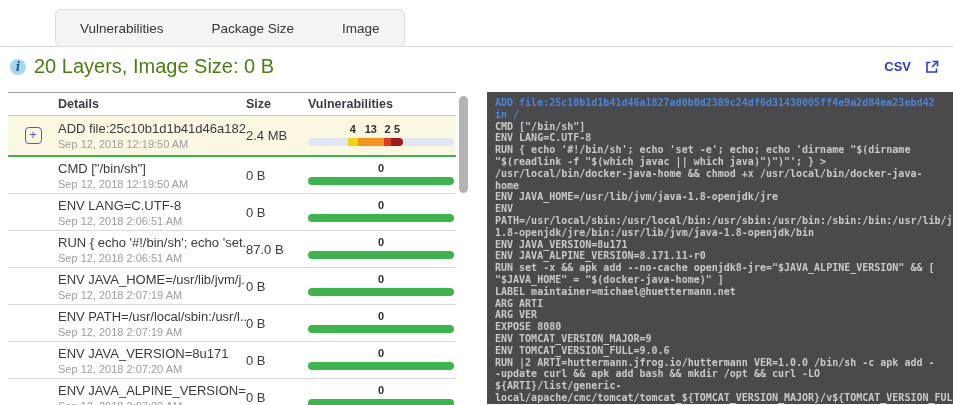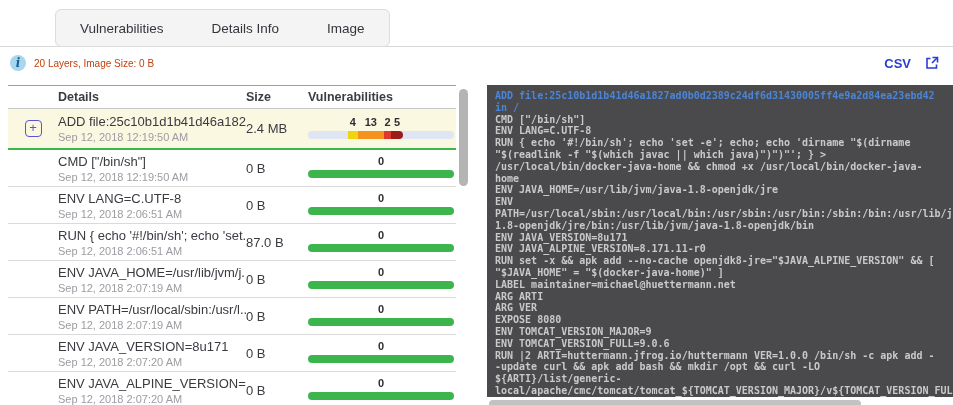--- a/index.html
+++ b/index.html
@@ -18,21 +18,21 @@
   .tab-divider { height:1px; background:#d8d8d8; margin-top:-1px; }
 
   
   .info-row { display:flex; justify-content:space-between; align-items:center;
               padding:8px 14px 7px 10px; }
   .info-left { display:flex; align-items:center; gap:8px; }
   .info-icon { width:16px; height:16px; border-radius:50%; background:#a9d6ed;
                color:#155f96; font-family:"DejaVu Serif", serif; font-style:italic;
                font-weight:bold; font-size:12px; line-height:16px; text-align:center;
                display:inline-block; }
-  .info-text { font-size:10px; color:#c2410c; }
+  .info-text { font-size:20px; color:#4d7c0f; }
   .csv-link { display:flex; align-items:center; gap:14px; cursor:pointer; }
   .csv-label { font-size:13px; font-weight:bold; color:#2b3bd7; }
 
   
   .main { display:flex; padding-left:8px; height:326px; overflow:hidden;margin-top:7px; }
 
   
   .left { width:462px; display:flex; }
   .ltable { flex:1; overflow:hidden; }
   .thead { display:flex; align-items:center; height:24px;
@@ -78,21 +78,21 @@
             background:#c2c2c2; border-radius:4px; }
 </style>
 </head>
 <body>
 
 <div class="page">
 
   <div class="tabbar-line">
     <div class="tabbar" id="tabbar">
         <div class="tab">Vulnerabilities</div>
-        <div class="tab">Details Info</div>
+        <div class="tab">Package Size</div>
         <div class="tab">Image</div>
       </div>
   </div>
   <div class="tab-divider"></div>
 
   <div class="info-row">
     <div class="info-left">
       <span class="info-icon">i</span>
       <span class="info-text">20 Layers, Image Size: 0 B</span>
     </div>

